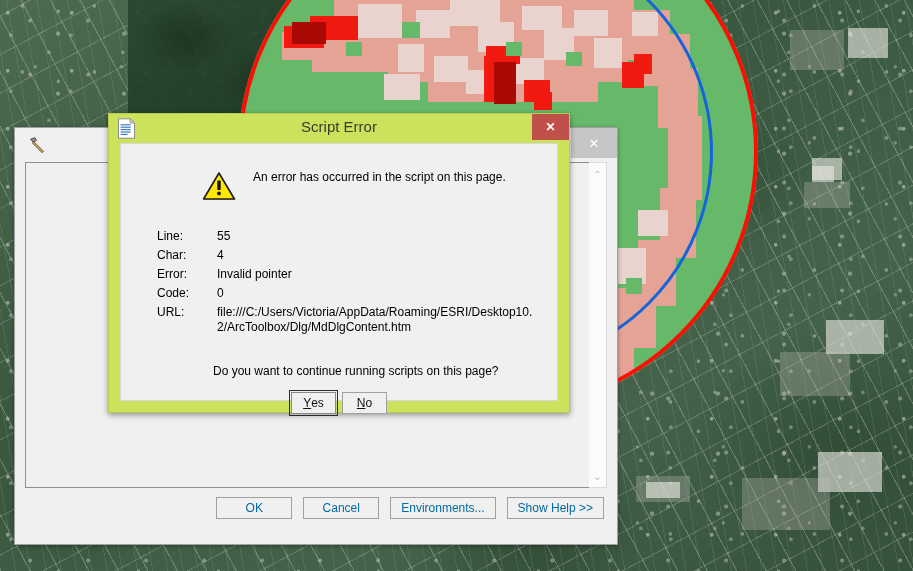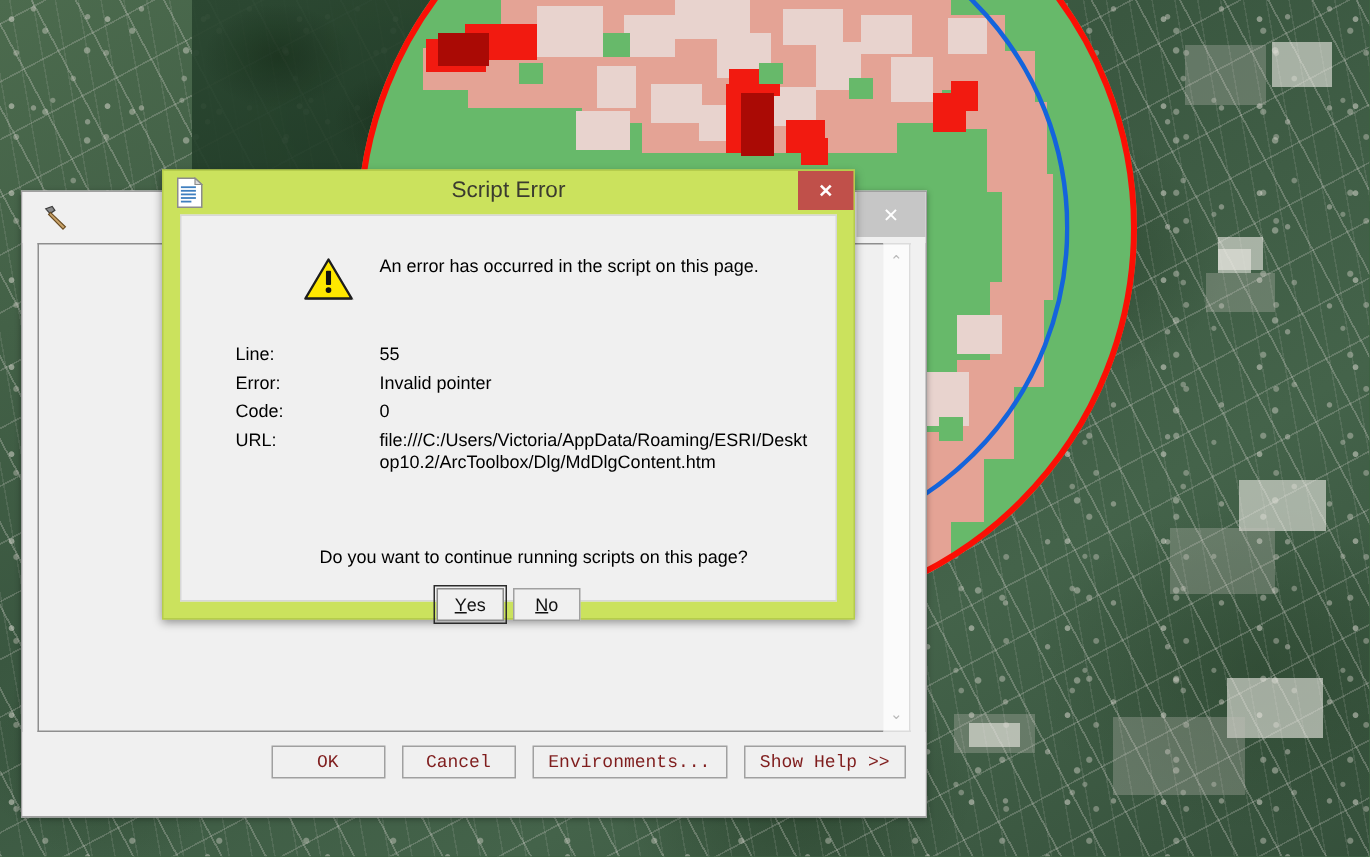--- a/index.html
+++ b/index.html
@@ -158,23 +158,23 @@
     position: absolute;
     right: 13px; top: 9px;
     display: flex; gap: 11px;
   }
   .win-btn {
     height: 22px;
     min-width: 76px;
     padding: 0 10px;
     background: #f0f0f0;
     border: 1px solid #a0a0a0;
-    font-family: Liberation Mono, monospace;
+    font-family: Liberation Sans, sans-serif;
     font-size: 12px;
-    color: #7f1d1d;
+    color: #0369a1;
     display: flex; align-items: center; justify-content: center;
     white-space: nowrap;
   }
 
   
   #scriptError {
     position: absolute;
     left: 108px; top: 113px;
     width: 462px; height: 300px;
     background: #cbe25d;
@@ -221,21 +221,21 @@
     display: flex;
     align-items: flex-start;
   }
   #seWarnIcon { margin-left: 80px; width: 36px; height: 32px; }
   #seHeaderText { margin-left: 16px; font-size: 12px; color: #000; }
 
   #seFields {
     position: absolute;
     left: 36px; top: 85px; right: 14px;
   }
-  .fld { display: flex; margin-bottom: 5px; gap: 36px; }
+  .fld { display: flex; margin-bottom: 5px; }
   .fld-label { width: 48px; flex: 0 0 48px; color: #000; }
   .fld-value { flex: 1; color: #000; margin-left: 12px; }
   .fld-value.url { line-height: 15px; word-break: break-all; max-width: 318px; }
 
   #seQuestion {
     position: absolute;
     left: 92px; top: 220px;
     font-size: 12px; color: #000;
   }
   #seButtons {
@@ -407,20 +407,24 @@
         </div>
         <div id="seHeaderText">An error has occurred in the script on this page.</div>
       </div>
 
       <div id="seFields">
         <div class="fld">
           <div class="fld-label">Line:</div>
           <div class="fld-value">55</div>
         </div>
         <div class="fld">
+          <div class="fld-label">Char:</div>
+          <div class="fld-value">4</div>
+        </div>
+        <div class="fld">
           <div class="fld-label">Error:</div>
           <div class="fld-value">Invalid pointer</div>
         </div>
         <div class="fld">
           <div class="fld-label">Code:</div>
           <div class="fld-value">0</div>
         </div>
         <div class="fld">
           <div class="fld-label">URL:</div>
           <div class="fld-value url">file:///C:/Users/Victoria/AppData/Roaming/ESRI/Desktop10.2/ArcToolbox/Dlg/MdDlgContent.htm</div>

